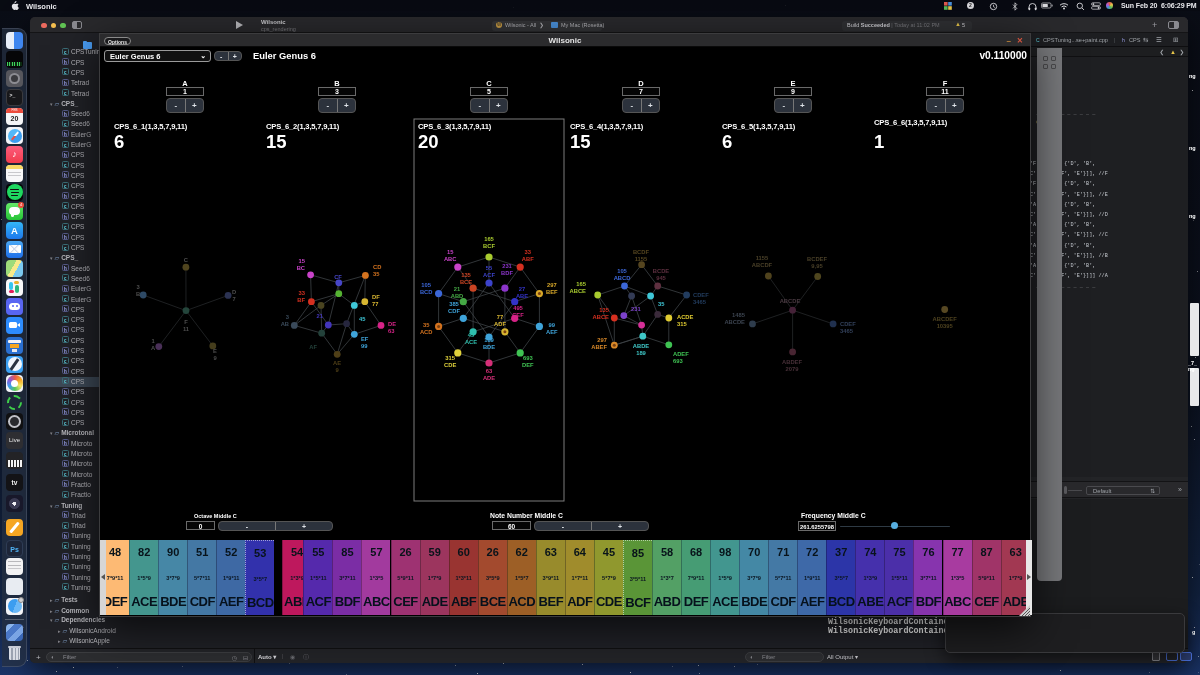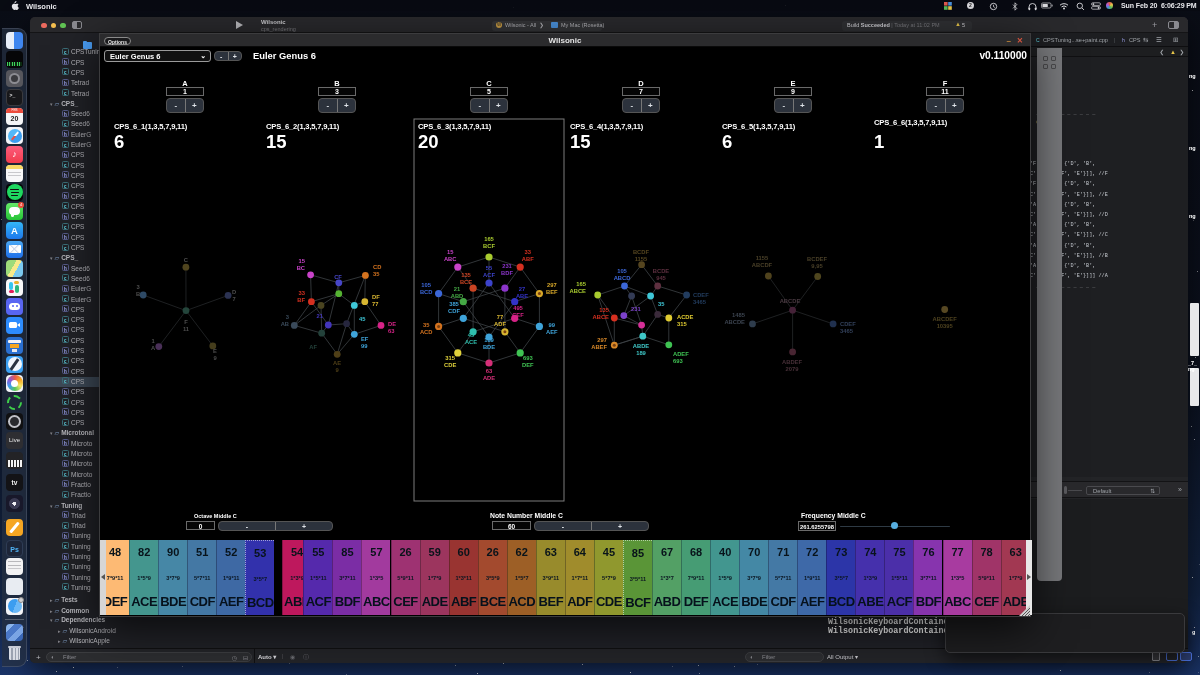--- a/index.html
+++ b/index.html
@@ -659,51 +659,51 @@
         <div class="kn">45</div>
         <div class="kp">5*7*9</div>
         <div class="kl">CDE</div>
       </div>
 <div class="key dot" style="left:522.9px;background:#5A9537">
         <div class="kn">85</div>
         <div class="kp">3*5*11</div>
         <div class="kl">BCF</div>
       </div>
 <div class="key" style="left:552.0px;background:#53A065">
-        <div class="kn">67</div>
+        <div class="kn">58</div>
         <div class="kp">1*3*7</div>
         <div class="kl">ABD</div>
       </div>
 <div class="key" style="left:581.0px;background:#469C74">
         <div class="kn">68</div>
         <div class="kp">7*9*11</div>
         <div class="kl">DEF</div>
       </div>
 <div class="key" style="left:610.1px;background:#42968F">
-        <div class="kn">40</div>
+        <div class="kn">98</div>
         <div class="kp">1*5*9</div>
         <div class="kl">ACE</div>
       </div>
 <div class="key" style="left:639.1px;background:#4488A5">
         <div class="kn">70</div>
         <div class="kp">3*7*9</div>
         <div class="kl">BDE</div>
       </div>
 <div class="key" style="left:668.1px;background:#4479A5">
         <div class="kn">71</div>
         <div class="kp">5*7*11</div>
         <div class="kl">CDF</div>
       </div>
 <div class="key" style="left:697.2px;background:#3E69A8">
         <div class="kn">72</div>
         <div class="kp">1*9*11</div>
         <div class="kl">AEF</div>
       </div>
 <div class="key" style="left:726.2px;background:#2C35A8">
-        <div class="kn">73</div>
+        <div class="kn">37</div>
         <div class="kp">3*5*7</div>
         <div class="kl">BCD</div>
       </div>
 <div class="key" style="left:755.3px;background:#4530AC">
         <div class="kn">74</div>
         <div class="kp">1*3*9</div>
         <div class="kl">ABE</div>
       </div>
 <div class="key" style="left:784.4px;background:#4B2FA9">
         <div class="kn">75</div>
@@ -714,21 +714,21 @@
         <div class="kn">76</div>
         <div class="kp">3*7*11</div>
         <div class="kl">BDF</div>
       </div>
 <div class="key" style="left:842.5px;background:#A83BA0">
         <div class="kn">77</div>
         <div class="kp">1*3*5</div>
         <div class="kl">ABC</div>
       </div>
 <div class="key" style="left:871.5px;background:#A03468">
-        <div class="kn">78</div>
+        <div class="kn">87</div>
         <div class="kp">5*9*11</div>
         <div class="kl">CEF</div>
       </div>
 <div class="key" style="left:900.6px;background:#A23852">
         <div class="kn">63</div>
         <div class="kp">1*7*9</div>
         <div class="kl">ADE</div>
       </div>
     </div>
   <div class="abs" style="left:0;top:506px;width:6px;height:75px;background:#d6d6d6">

